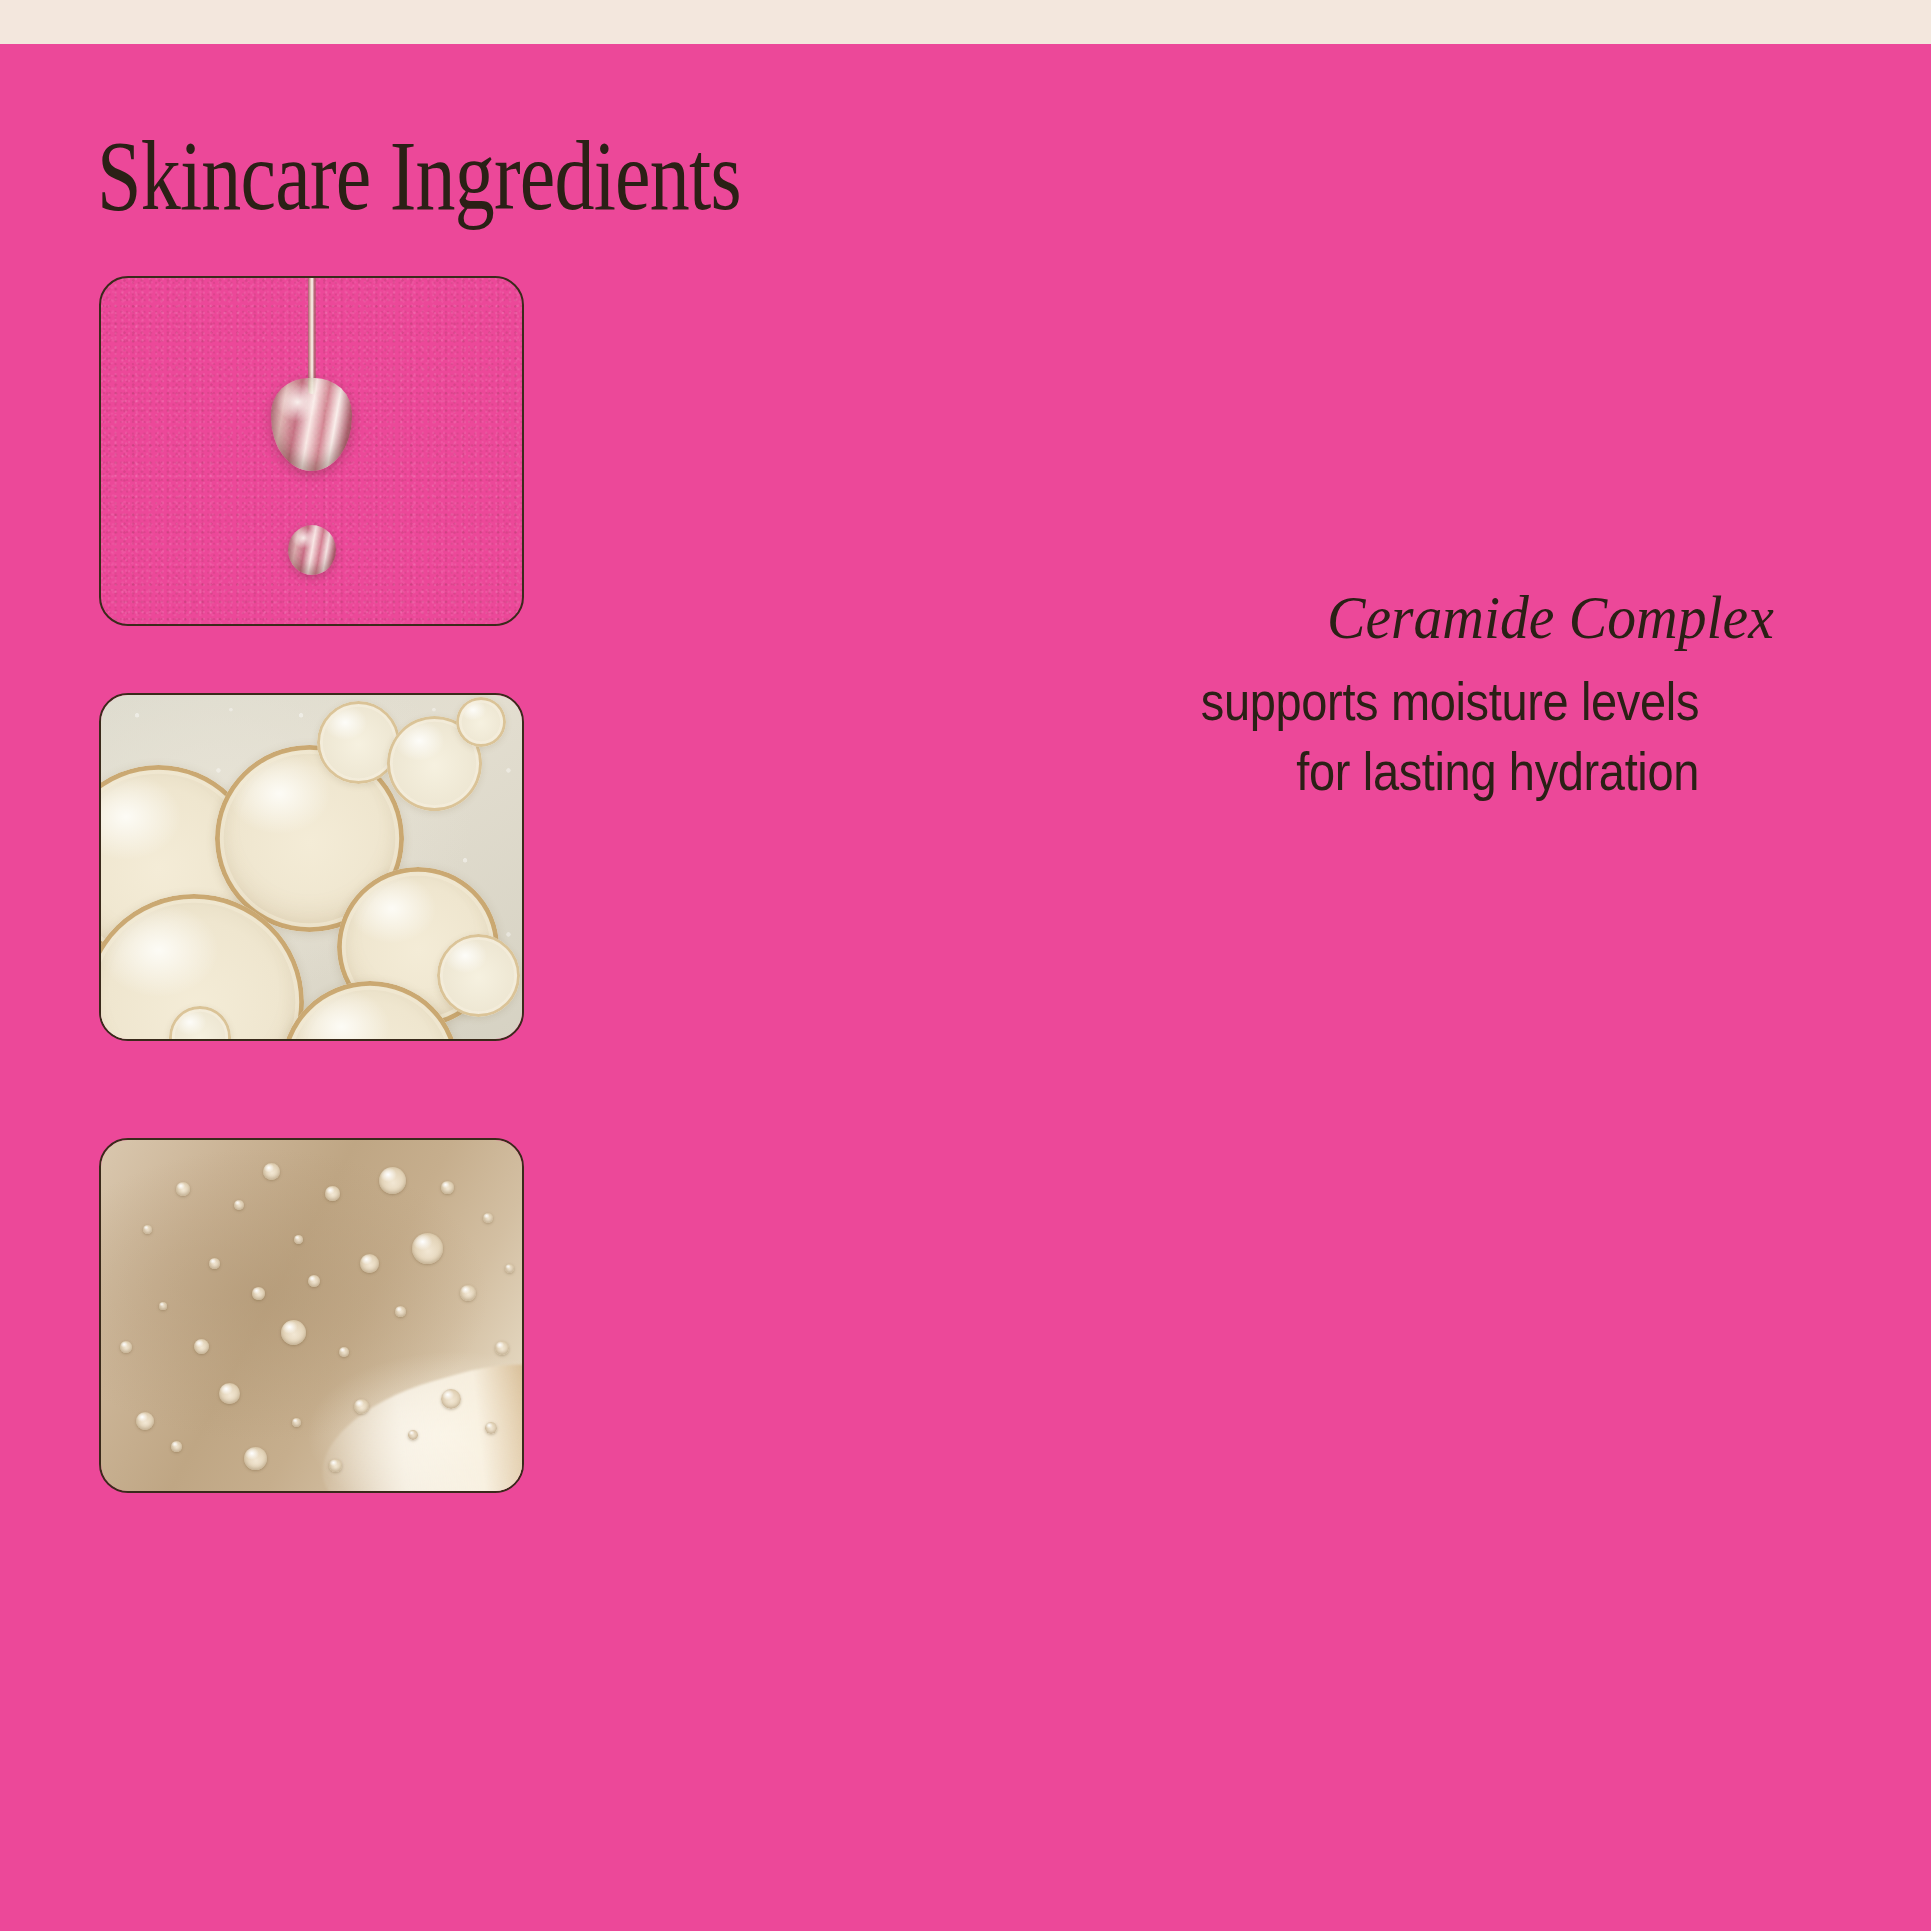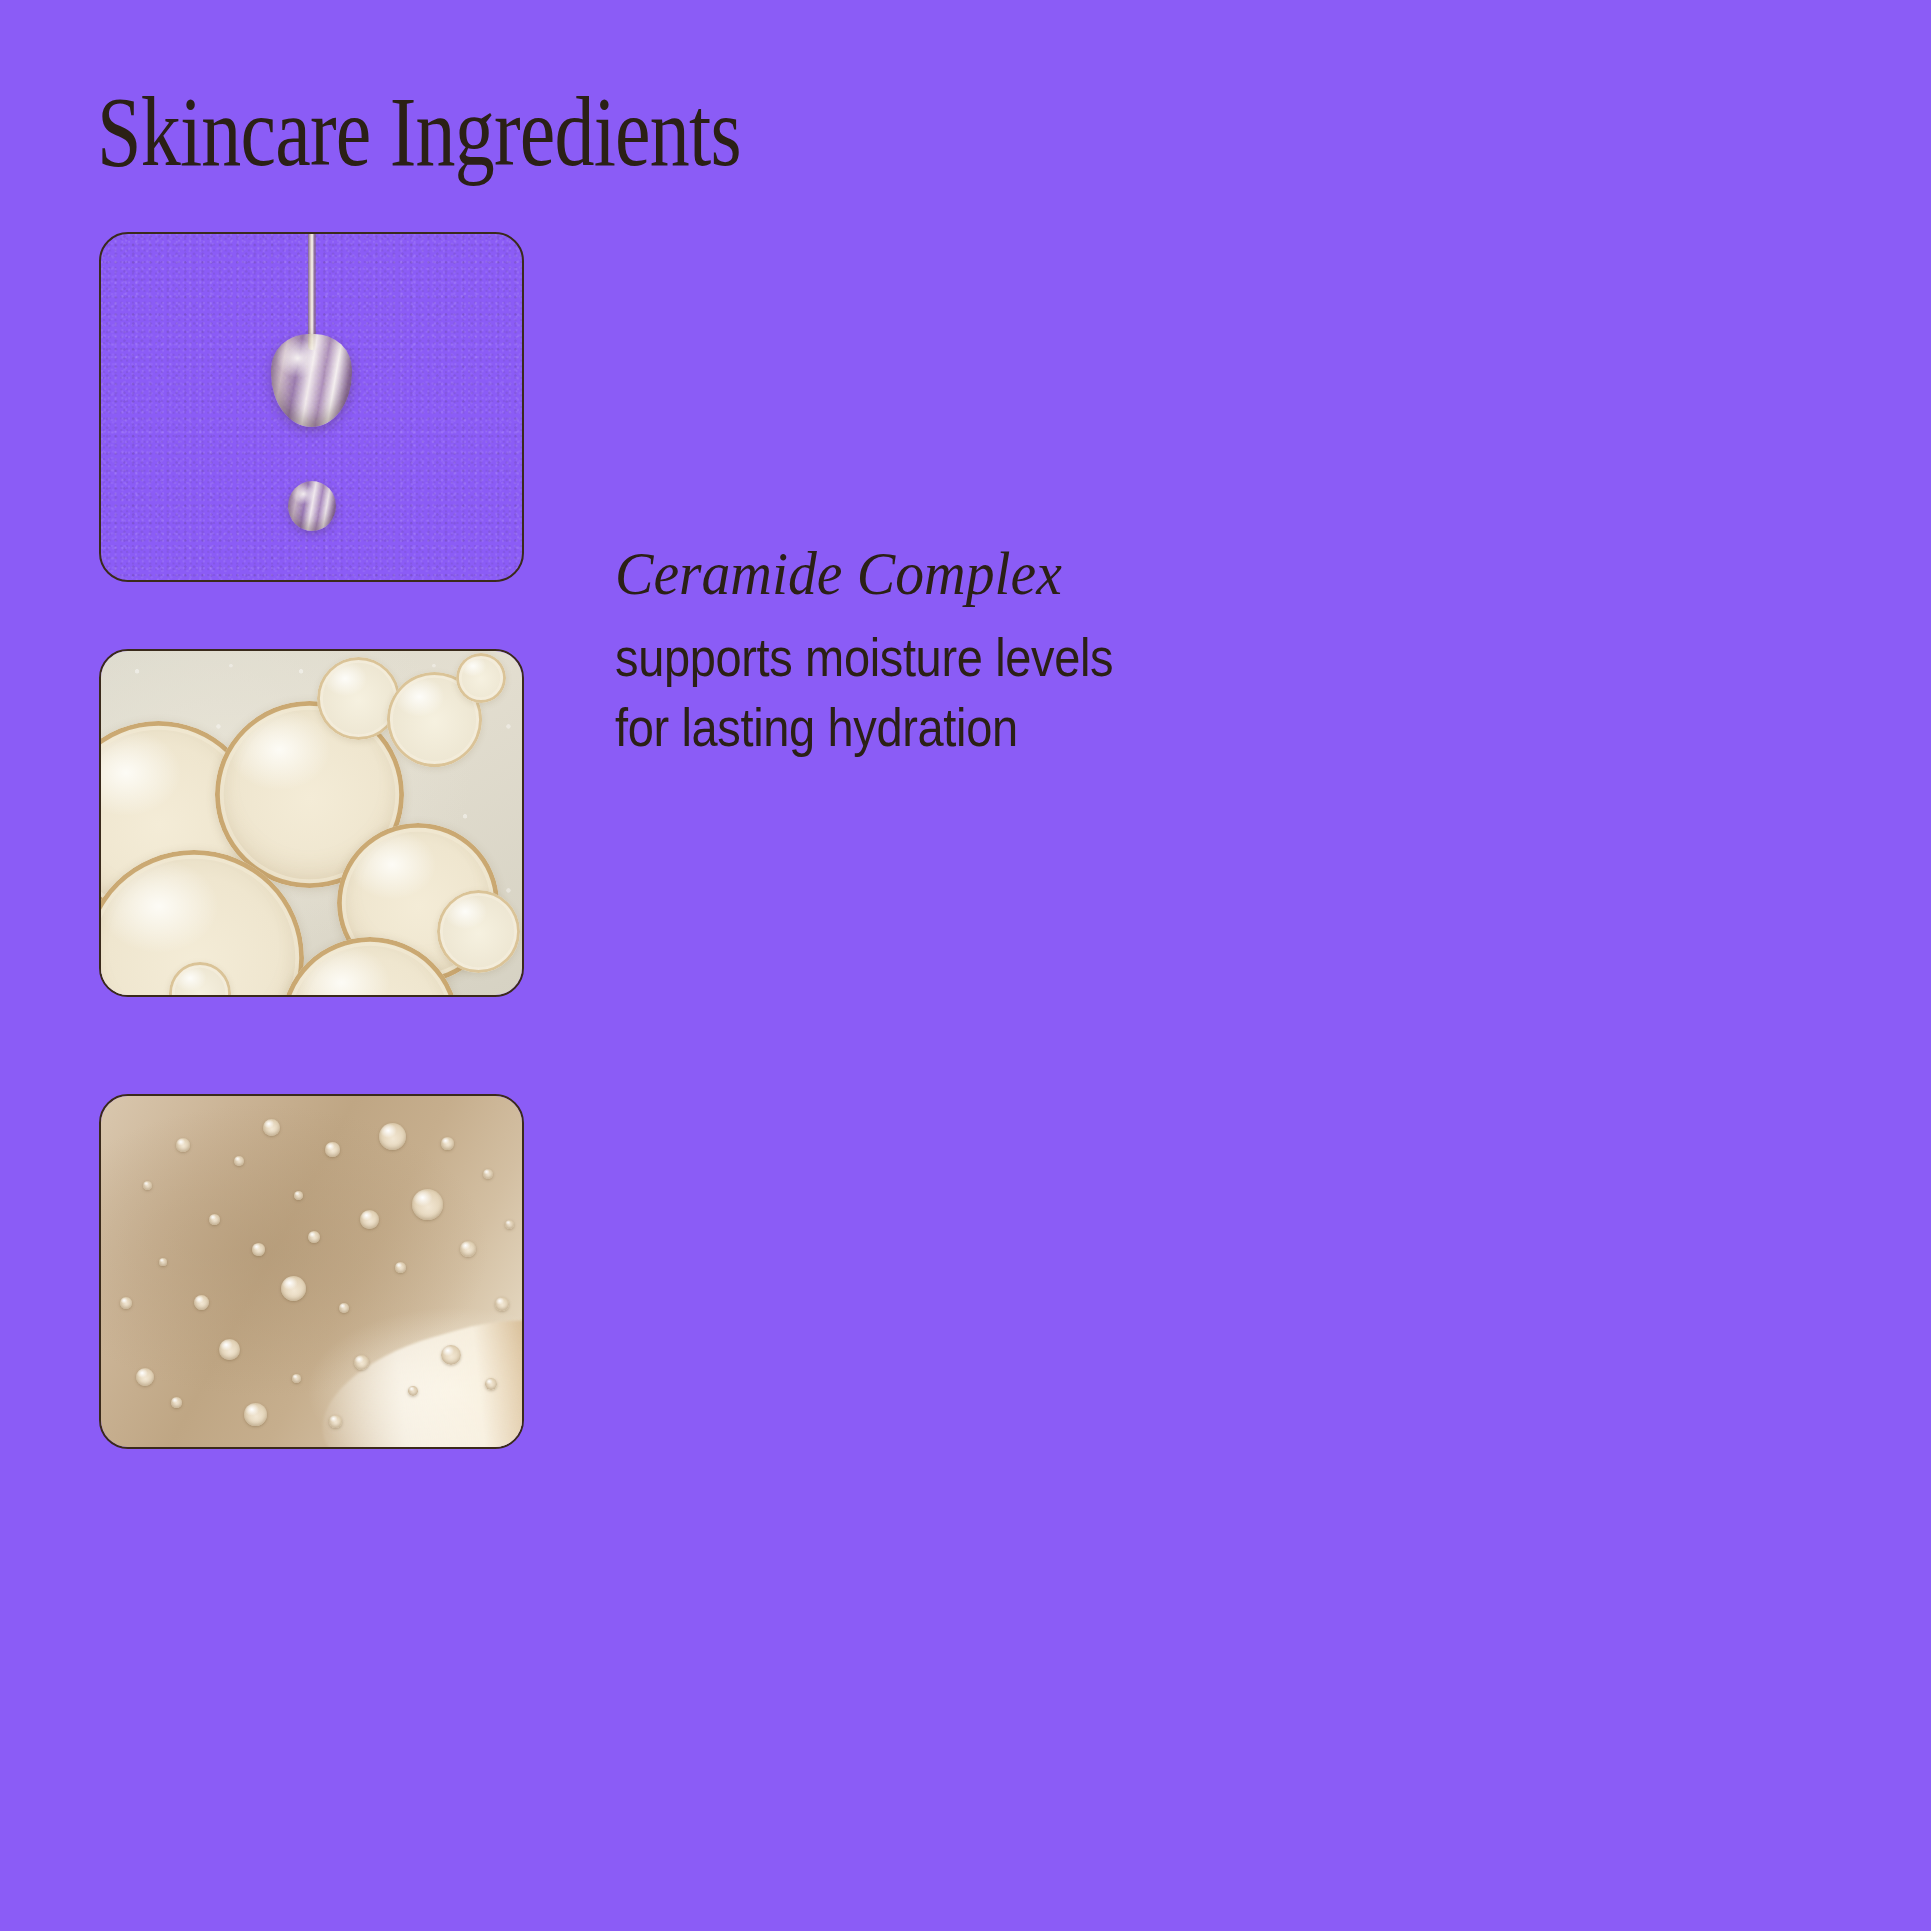--- a/index.html
+++ b/index.html
@@ -5,37 +5,38 @@
   html,body{margin:0;padding:0;}
   body{
     width:1931px;height:1931px;
     background:#f3e7dd;
     font-family:"Liberation Sans", sans-serif;
     overflow:hidden;
     position:relative;
   }
   .page{
     position:absolute;inset:0;
-    background:#8b5cf6;
+    background:#ec4899;
+    margin-top:44px;
   }
   
   .title{
     position:absolute;
     left:97px;top:79px;
     font-family:"Liberation Serif", serif;
     font-size:100px;
     line-height:1.05;
     color:#2b2016;
     letter-spacing:-1px;
     transform:scaleX(0.80);
     transform-origin:left top;
     white-space:nowrap;
   }
   
-  .row{position:absolute;left:0;width:1793px;}
+  .row{position:absolute;left:0;width:1793px;text-align:right;}
   #row-1{top:232px;height:350px;}
   #row-2{top:649px;height:348px;}
   #row-3{top:1094px;height:355px;}
 
   
   .tile{
     position:absolute;left:99px;top:0;
     width:425px;height:100%;
     border-radius:29px;
     border:2.9px solid #3a2a1b;

